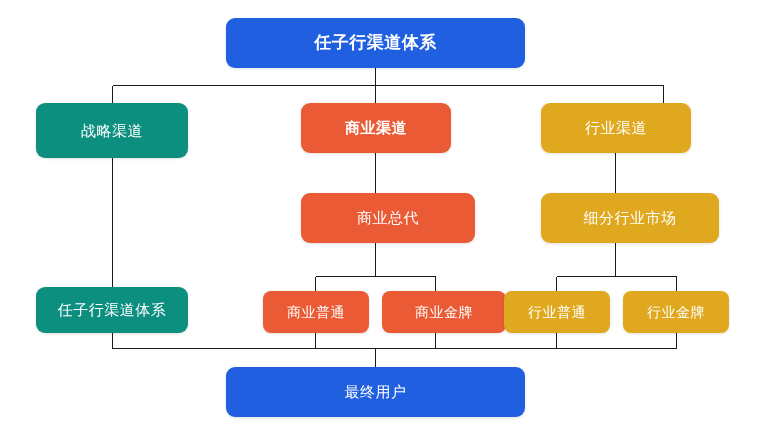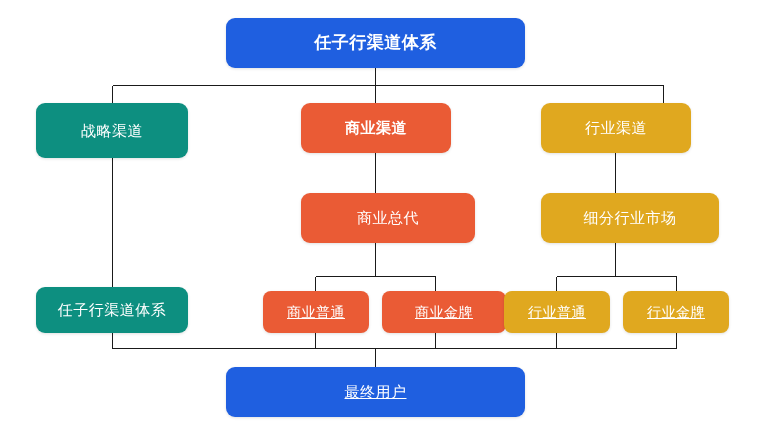--- a/index.html
+++ b/index.html
@@ -43,21 +43,20 @@
     font-weight: bold;
   }
   .n-big {
     font-size: 15px;
     font-weight: normal;
   }
   .n-small {
     font-size: 14px;
     font-weight: normal;
     border-radius: 8px;
-    text-decoration: underline;
   }
   .n-end {
     font-size: 15px;
     font-weight: normal;
   }
 </style>
 </head>
 <body>
 
 <div id="canvas">
@@ -113,15 +112,15 @@
   <div class="node n-big" style="left:36px; top:287px; width:152px; height:46px; background:#0d8f80;">任子行渠道体系</div>
 
   <div class="node n-small" style="left:263px; top:291px; width:106px; height:42px; background:#ea5b35;">商业普通</div>
 
   <div class="node n-small" style="left:382px; top:291px; width:124px; height:42px; background:#ea5b35;">商业金牌</div>
 
   <div class="node n-small" style="left:504px; top:291px; width:106px; height:42px; background:#e0a81f;">行业普通</div>
 
   <div class="node n-small" style="left:623px; top:291px; width:106px; height:42px; background:#e0a81f;text-align:center;">行业金牌</div>
 
-  <div class="node n-end" style="left:226px; top:367px; width:299px; height:50px; background:#1f5fe0;text-decoration:underline;">最终用户</div>
+  <div class="node n-end" style="left:226px; top:367px; width:299px; height:50px; background:#1f5fe0;">最终用户</div>
 
 </div>
 
 </body></html>

